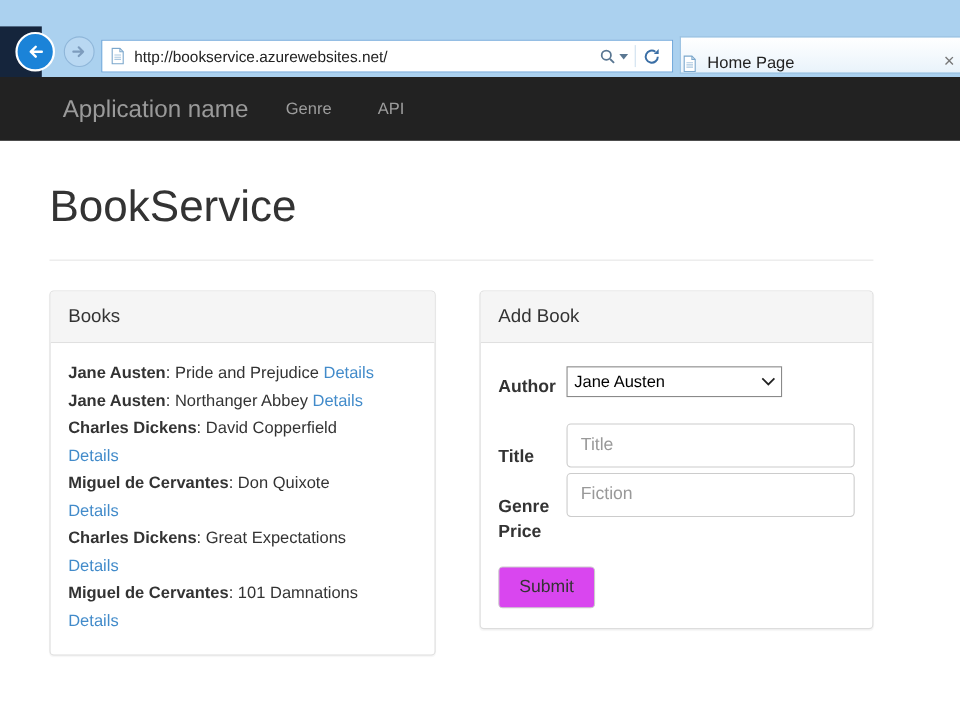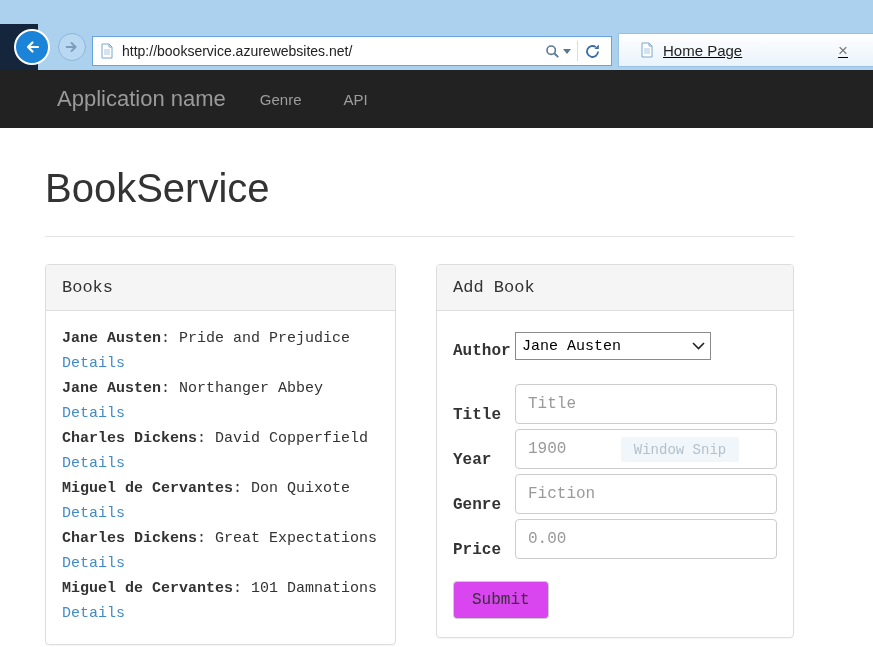--- a/index.html
+++ b/index.html
@@ -14,36 +14,36 @@
   .chrome { position:relative; width:100%; height:70px; background:#abd1ef; }
   .corner-accent { position:absolute; left:0; top:24px; width:38px; height:46px; background:#15253c; }
   .btn-circle { position:absolute; border-radius:50%; display:flex; align-items:center; justify-content:center; padding:0; cursor:pointer; }
   .btn-back { left:14px; top:29px; width:36px; height:36px; background:#1b83d8; border:2px solid #ffffff; z-index:2; }
   .btn-forward { left:58px; top:33px; width:28px; height:28px; background:#b9d8f2; border:1px solid #8fb6d9; }
   .address-bar { position:absolute; left:92px; top:36px; width:520px; height:30px; background:#ffffff; border:1px solid #68a3d9; display:flex; align-items:center; padding:0 4px 0 6px; }
   .url-text { flex:1; font-size:14px; color:#222222; margin-left:7px; white-space:nowrap; overflow:hidden; cursor:text; }
   .icon-btn { background:none; border:none; display:flex; align-items:center; gap:3px; padding:0 6px; height:28px; cursor:pointer; }
   .caret-down { width:0; height:0; border-left:4px solid transparent; border-right:4px solid transparent; border-top:5px solid #5a7792; }
   .bar-divider { width:1px; height:20px; background:#cfe0ef; }
-  .tab { position:absolute; left:618px; top:33px; right:0; height:34px; background:linear-gradient(#ffffff,#e9f3fb); border:1px solid #9cc2e2; border-right:none; display:flex; align-items:center; padding:0 20px; cursor:pointer;text-decoration:underline; }
+  .tab { position:absolute; left:618px; top:33px; right:0; height:34px; background:linear-gradient(#ffffff,#e9f3fb); border:1px solid #9cc2e2; border-right:none; display:flex; align-items:flex-end; padding:0 0; cursor:pointer; }
   .tab-title { font-size:15px; color:#222222; margin-left:8px; flex:1; }
   .tab-close { background:none; border:none; color:#777777; font-size:17px; line-height:1; padding:2px 5px; cursor:pointer; }
 
   
   .navbar { height:58px; background:#222222; display:flex; align-items:center; padding-left:57px; }
   .brand { font-size:22px; color:#9a9a9a; margin-right:34px; text-decoration:none; cursor:pointer; }
   .nav-link { font-size:15px; color:#9d9d9d; margin-right:42px; text-decoration:none; cursor:pointer; }
 
   
   .main { padding:36px 79px 0 45px; }
   .page-title { font-size:40px; font-weight:400; color:#333333; margin:0; line-height:48px; }
   hr.rule { border:none; border-top:1px solid #e5e5e5; margin:24px 0 27px; }
   .row { display:flex; gap:40px; align-items:flex-start; }
 
-  .panel { flex:1; border:1px solid #dddddd; border-radius:4px; background:#ffffff; box-shadow:0 1px 1px rgba(0,0,0,0.04);font-family:Liberation Mono, monospace; }
+  .panel { flex:1; border:1px solid #dddddd; border-radius:4px; background:#ffffff; box-shadow:0 1px 1px rgba(0,0,0,0.04); }
   .panel-heading { background:#f5f5f5; border-bottom:1px solid #dddddd; border-radius:3px 3px 0 0; padding:13px 16px; font-size:17px; color:#333333; }
   .panel-body { padding:15px 16px 18px; }
 
   
   .book-item { font-size:15px; color:#333333; line-height:25px; }
   .book-author { font-weight:bold; }
   .sep { white-space:pre; }
   .details-link { color:#428bca; text-decoration:none; cursor:pointer; }
   .block-details .details-link { display:block; }
 
@@ -193,34 +193,28 @@
                 </svg>
             </span>
           </span>
         </div>
 
         <div class="form-row">
           <span class="form-label">Title</span>
           <input class="text-input" type="text" placeholder="Title" style="">
         </div>
 
-        <div class="form-row year-row">
-          <span class="form-label">Year</span>
-          <input class="text-input" type="text" placeholder="1900" style="">
-          <span class="window-snip">Window Snip</span>
-        </div>
 
         <div class="form-row">
           <span class="form-label">Genre</span>
           <input class="text-input" type="text" placeholder="Fiction" style="">
         </div>
 
         <div class="form-row">
           <span class="form-label">Price</span>
-          <input class="text-input" type="text" placeholder="0.00" style="">
         </div>
 
         <div class="form-row submit-row">
           <button class="submit-btn">Submit</button>
         </div>
 
       </div>
     </div>
 
   </div>

